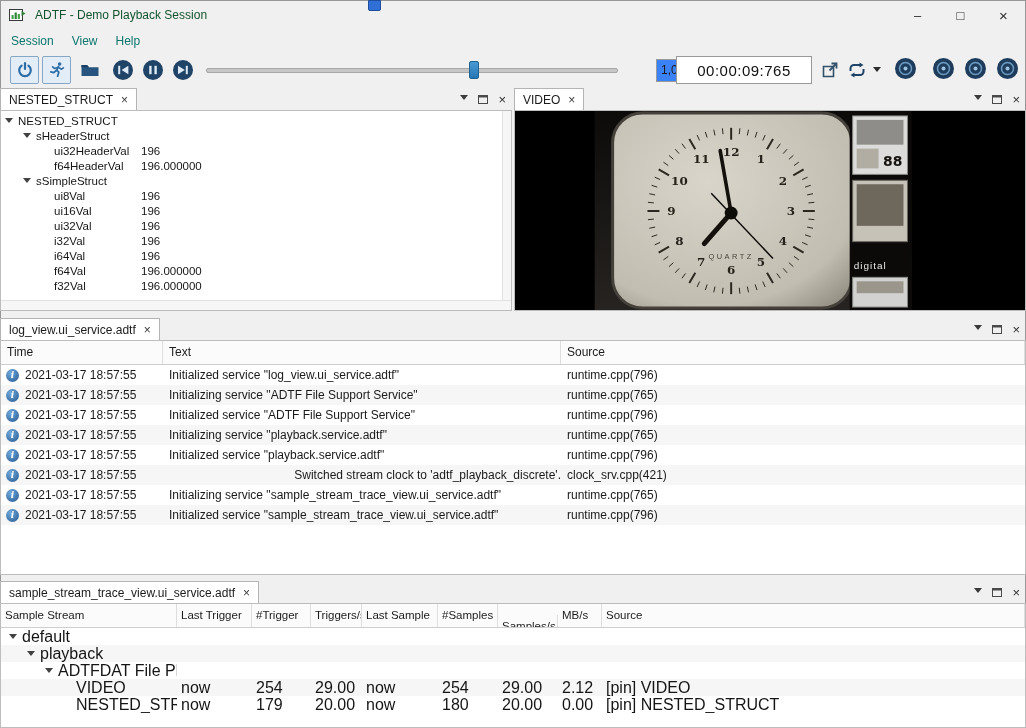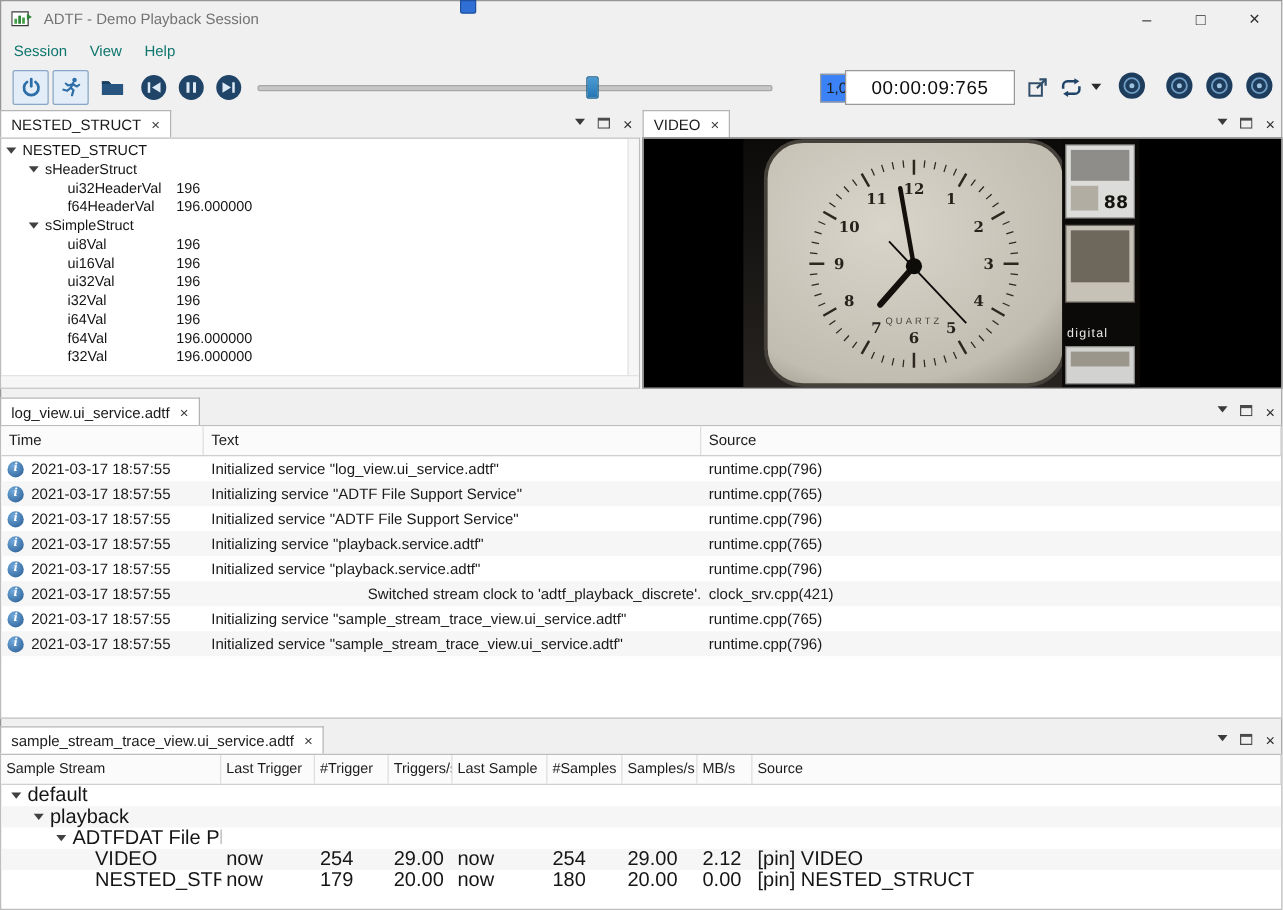--- a/index.html
+++ b/index.html
@@ -3,21 +3,21 @@
 <meta charset="utf-8">
 <style>
 *{margin:0;padding:0;box-sizing:border-box;}
 html,body{width:1026px;height:728px;}
 body{font-family:"Liberation Sans",sans-serif;background:#f0f0f0;color:#1a1a1a;overflow:hidden;}
 #win{position:relative;width:1026px;height:728px;background:#f0f0f0;box-shadow:inset 0 0 0 1px #969696;}
 
 
 .titlebar{position:absolute;top:0;left:0;right:0;height:30px;display:flex;align-items:center;}
 .app-icon{margin-left:9px;display:flex;}
-.title-text{margin-left:9px;font-size:12px;color:#737373;}
+.title-text{margin-left:9px;font-size:12px;color:#14532d;}
 .overlay-widget{position:absolute;left:368px;top:0;width:13px;height:11px;background:#2f6fd6;border:1px solid #1d4f9e;border-radius:0 0 2px 2px;}
 .win-controls{position:absolute;right:1px;top:1px;height:29px;display:flex;}
 .win-btn{width:43px;display:flex;align-items:center;justify-content:center;font-size:13px;color:#2e2e2e;}
 .win-btn.close{font-size:15px;}
 
 
 .menubar{position:absolute;top:30px;left:2px;right:0;height:22px;display:flex;align-items:center;}
 .menu-item{padding:0 9px;font-size:12px;color:#0f766e;}
 
 
@@ -531,21 +531,21 @@
       </div>
     </div>
     <div class="pcontent">
       <div class="theader">
           <div class="hcell t" style="width: 176px;">Sample Stream</div>
           <div class="hcell t" style="width: 75px;">Last Trigger</div>
           <div class="hcell t" style="width: 59px;">#Trigger</div>
           <div class="hcell t" style="width: 51px;">Triggers/s</div>
           <div class="hcell t" style="width: 76px;">Last Sample</div>
           <div class="hcell t" style="width: 60px;">#Samples</div>
-          <div class="hcell t" style="width: 60px;">Samples/s</div>
+          <div class="hcell t" style="width: 60px; margin-top: 11px;">Samples/s</div>
           <div class="hcell t" style="width: 44px;">MB/s</div>
           <div class="hcell t" style="flex: 1 1 0%;">Source</div>
         </div>
       <div>
           <div class="trow">
             <div class="tcell first" style="width: 176px;">
               <div class="ind" style="width: 8px;"></div>
               <div class="chev"></div>
               <div class="nlbl">default</div>
             </div>

